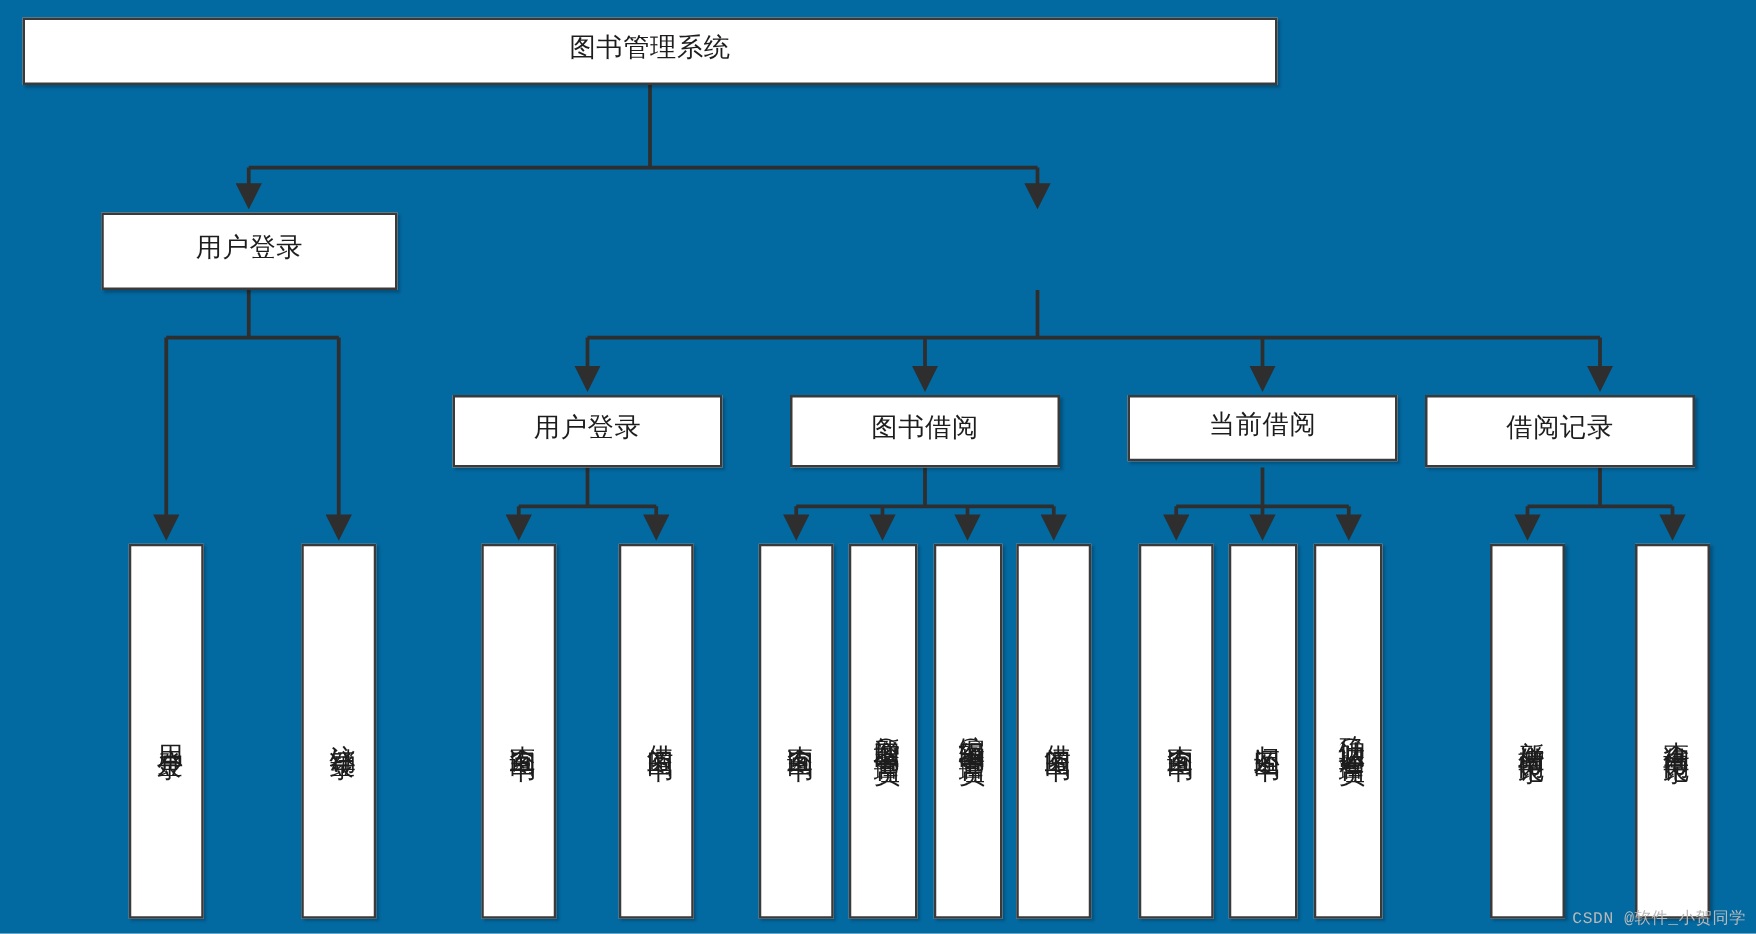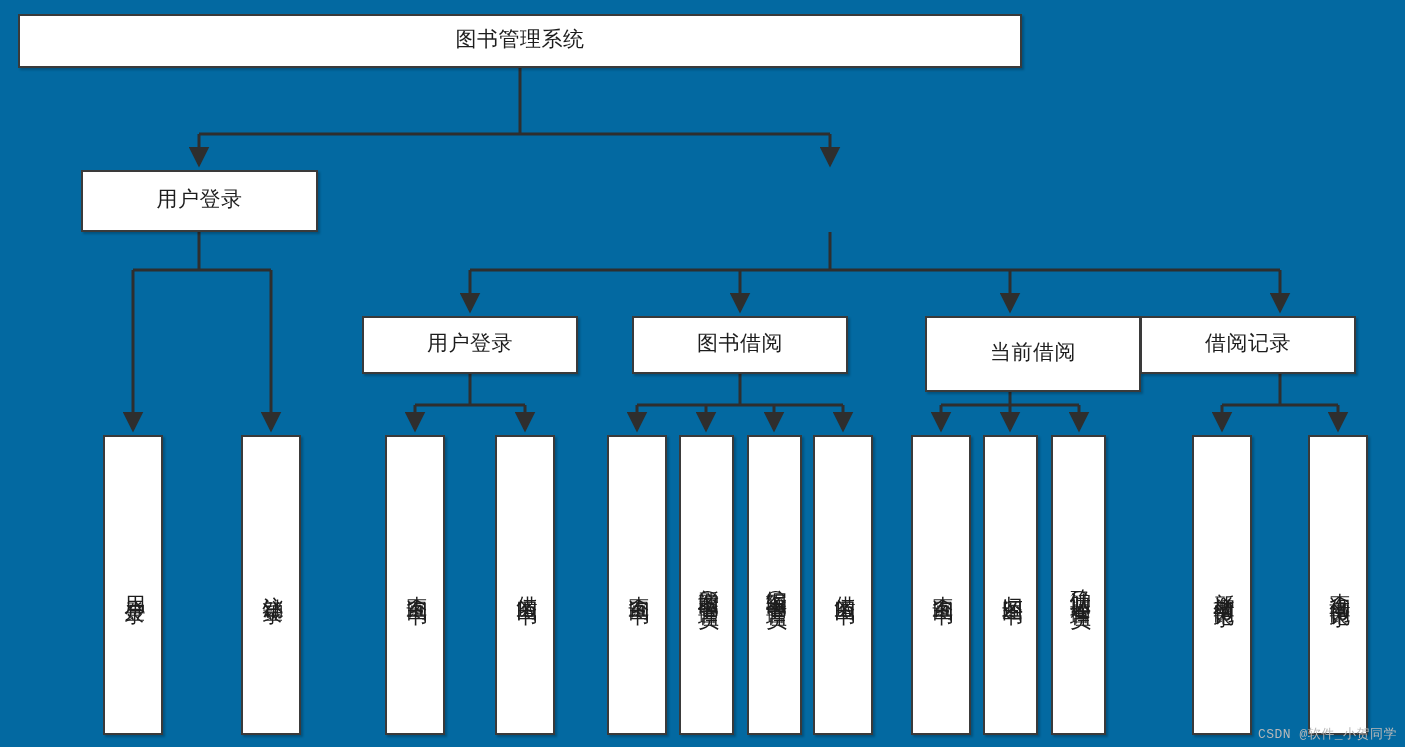--- a/index.html
+++ b/index.html
@@ -124,21 +124,21 @@
   <div class="node" style="left:81px; top:170px; width:237px; height:62px;">
     <span class="lbl">用户登录</span>
   </div>
 
   <div class="node" style="left:362px; top:316px; width:216px; height:58px;">
     <span class="lbl">用户登录</span>
   </div>
   <div class="node" style="left:632px; top:316px; width:216px; height:58px;align-items:center;">
     <span class="lbl">图书借阅</span>
   </div>
-  <div class="node" style="left:925px; top:316px; width:216px; height:76px;">
+  <div class="node" style="left:902px; top:316px; width:216px; height:53px;">
     <span class="lbl">当前借阅</span>
   </div>
   <div class="node" style="left:1140px; top:316px; width:216px; height:58px;">
     <span class="lbl">借阅记录</span>
   </div>
 
   <div class="node vertical" style="left:103px; top:435px; width:60px; height:300px;">
     <span class="lbl">用户登录</span>
   </div>
   <div class="node vertical" style="left:241px; top:435px; width:60px; height:300px;">

